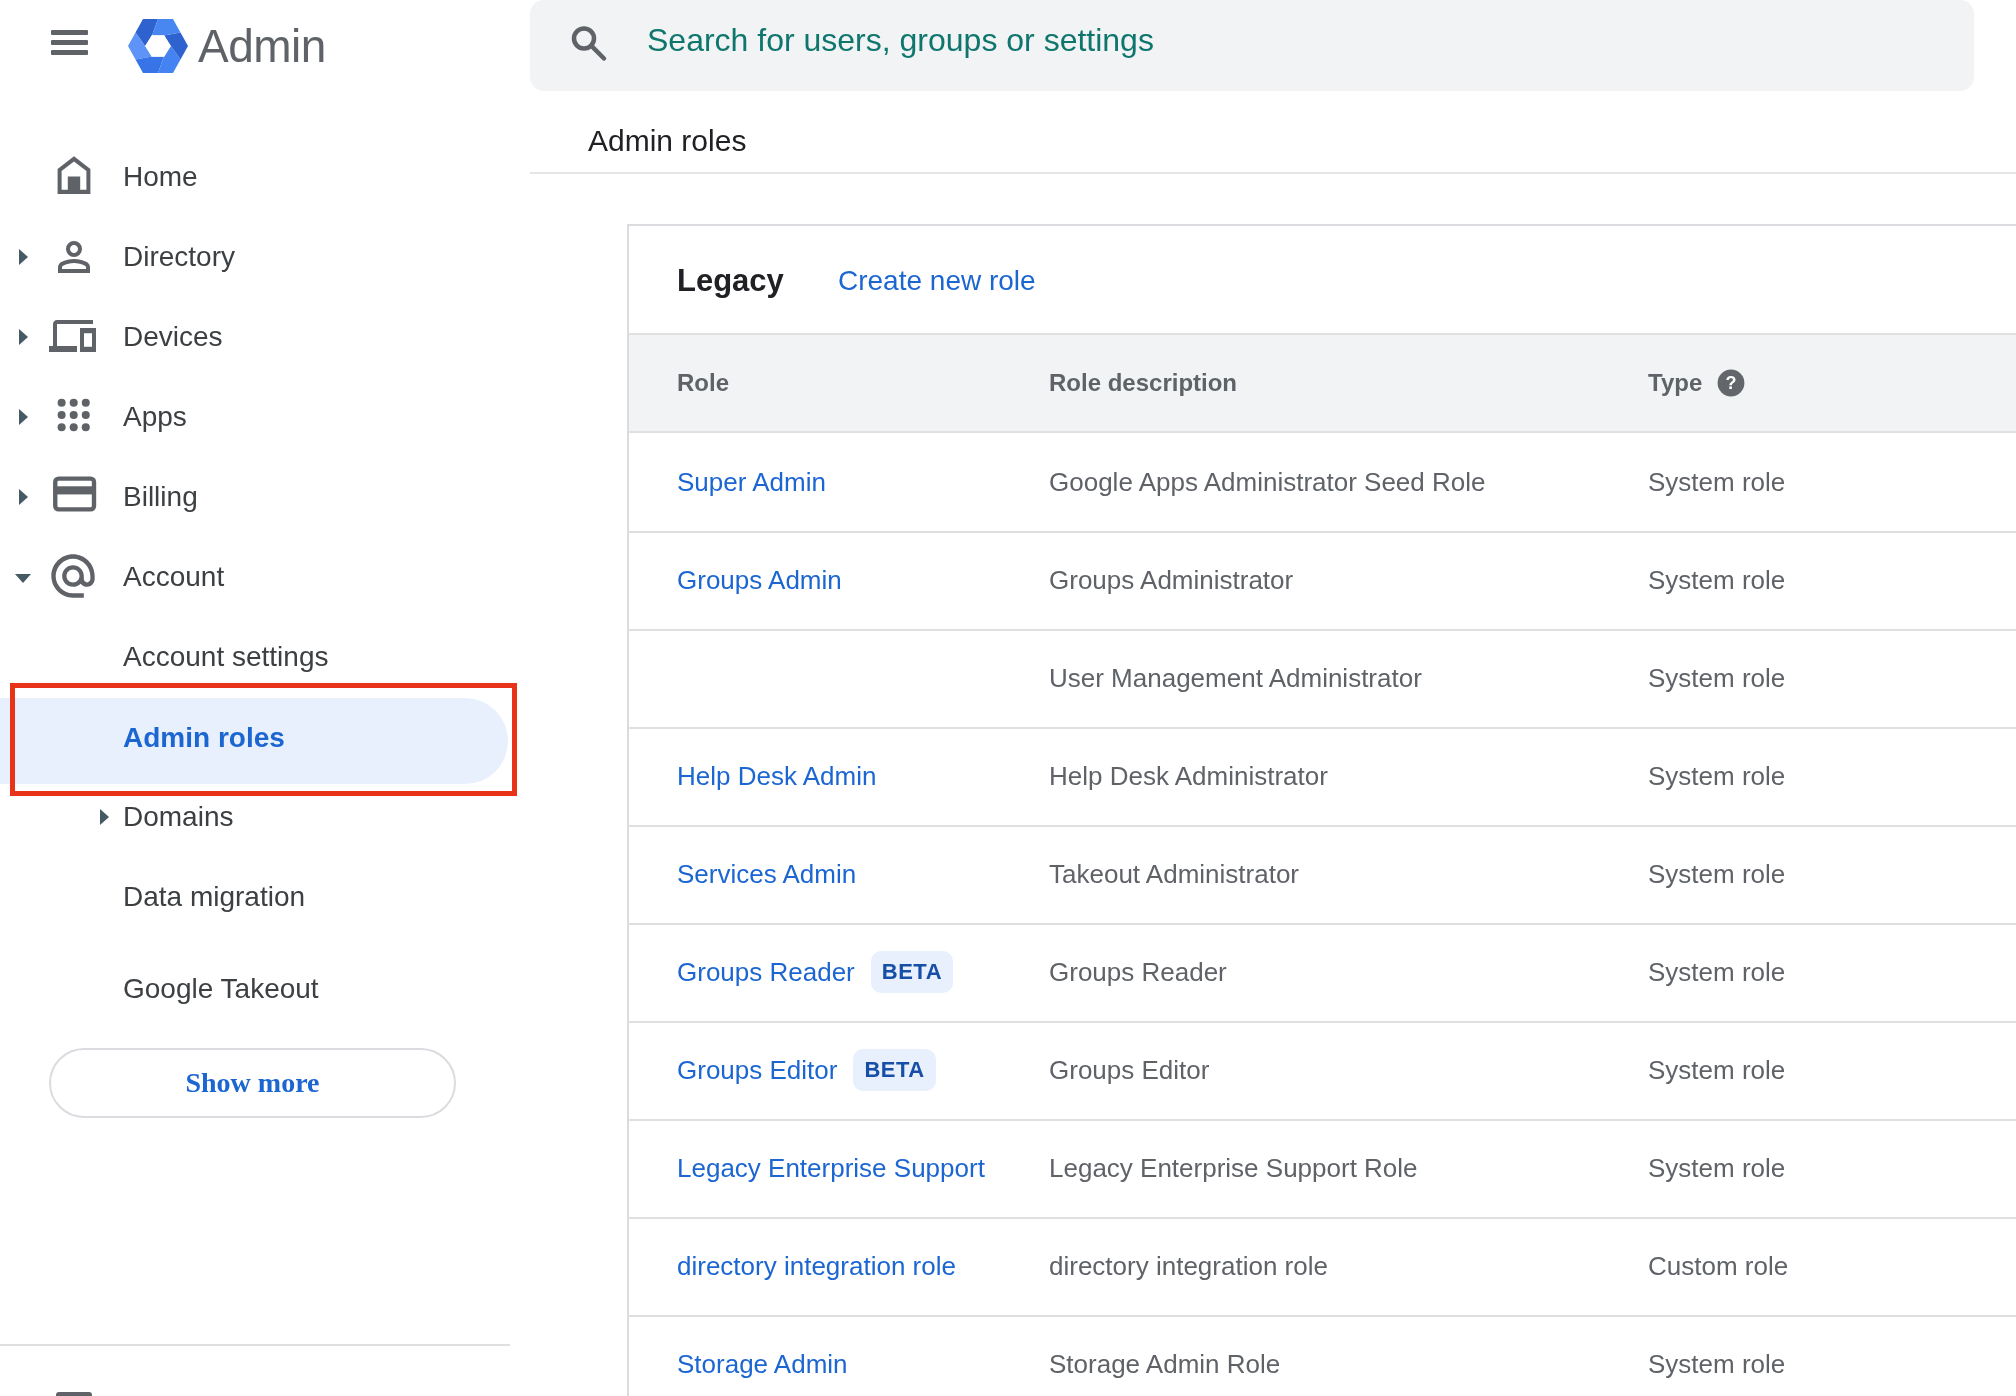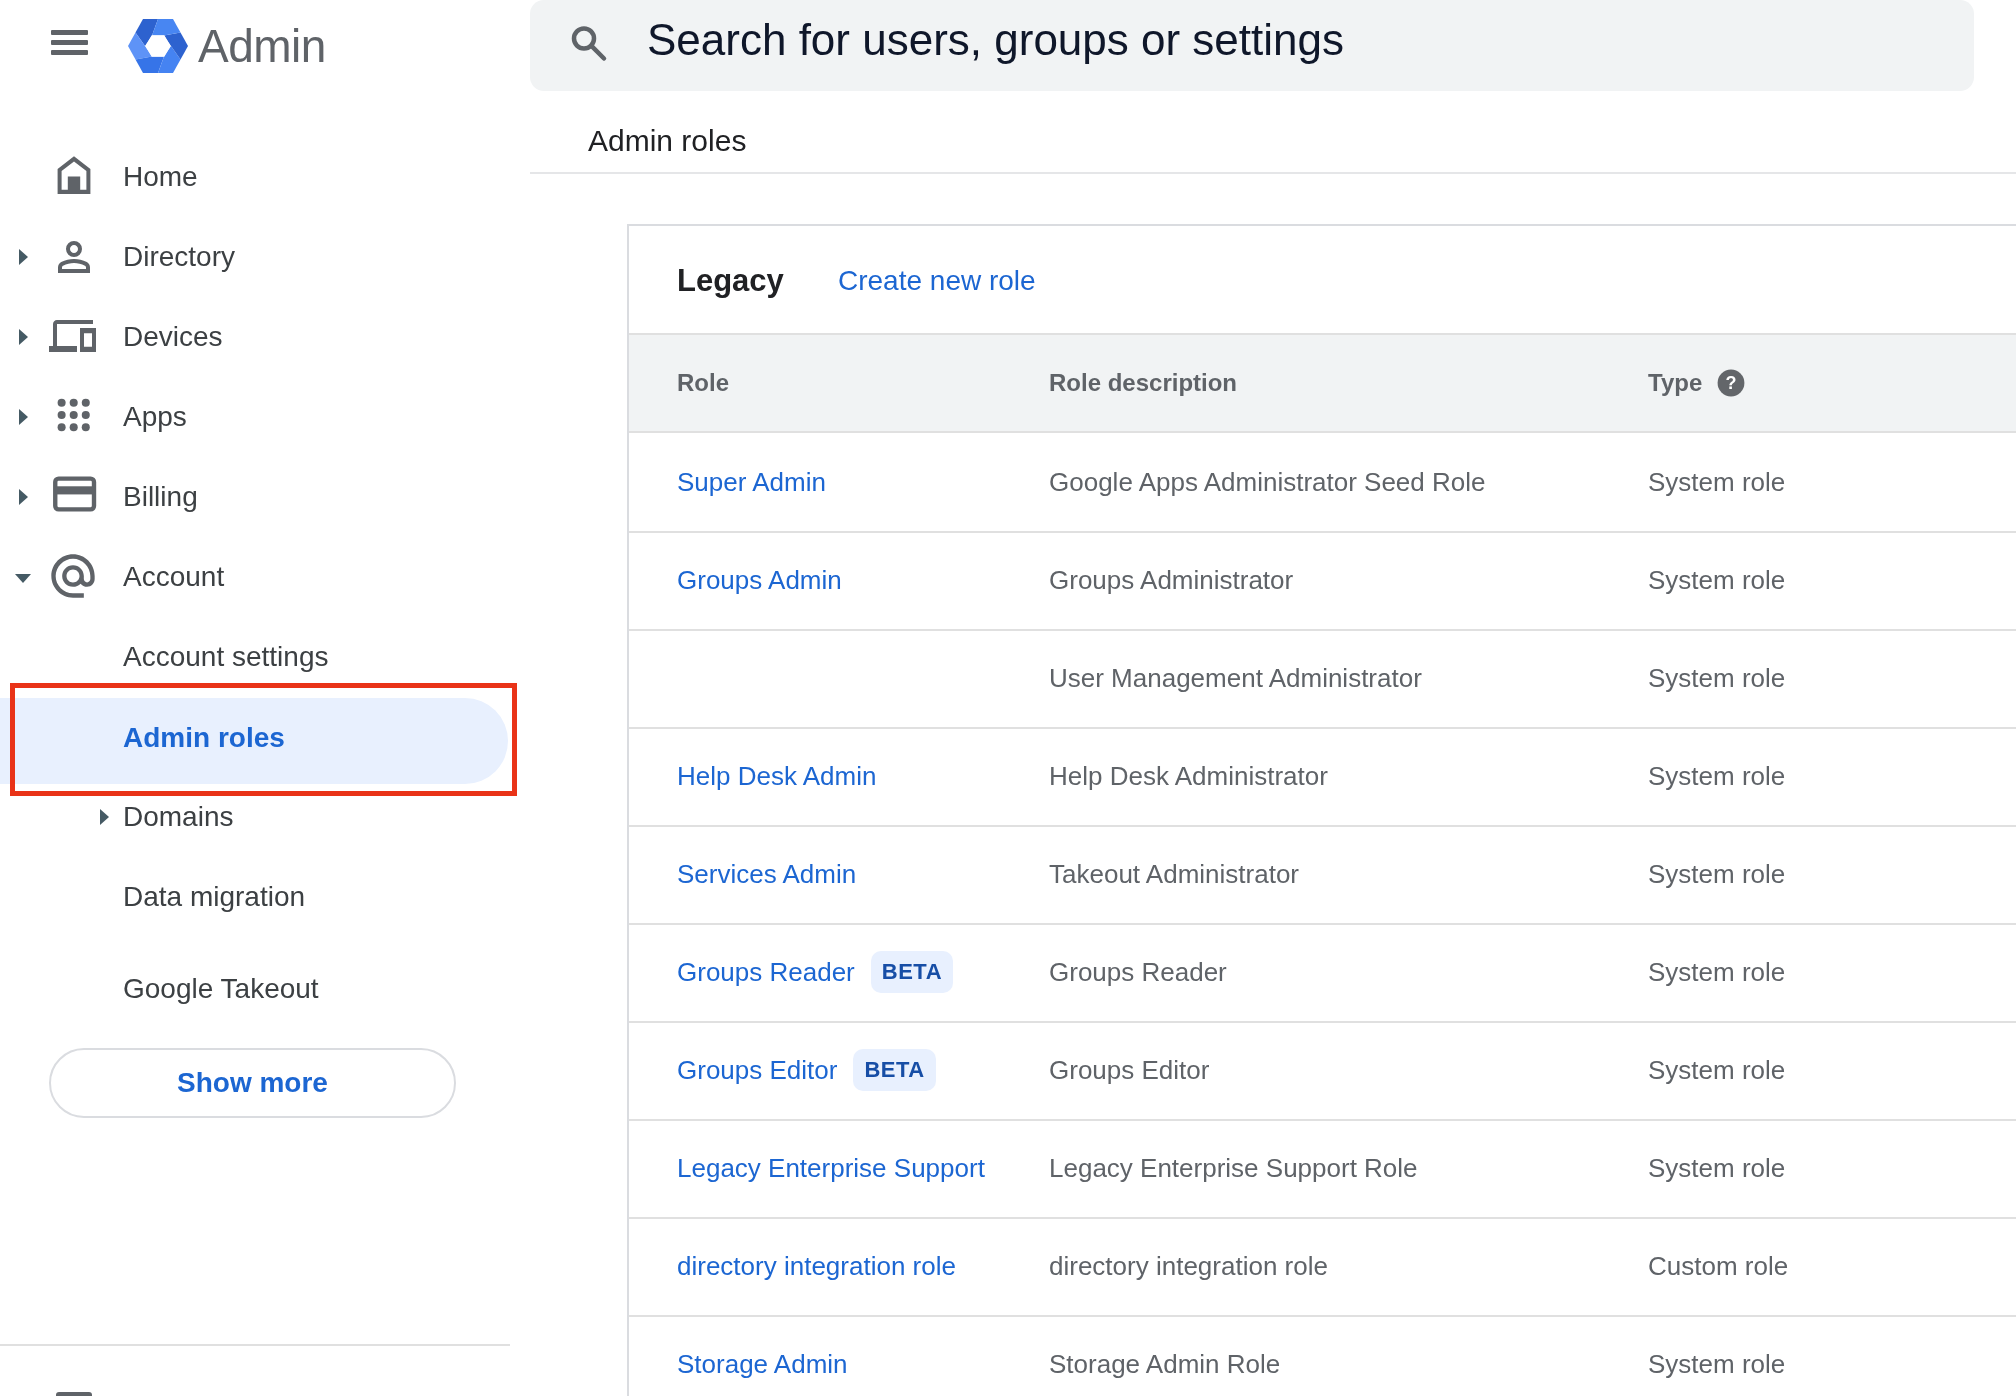--- a/index.html
+++ b/index.html
@@ -17,28 +17,28 @@
          border-bottom:8.5px solid transparent;border-left:9.5px solid #455a64;}
   .arr-d{position:absolute;width:0;height:0;border-left:8.7px solid transparent;
          border-right:8.7px solid transparent;border-top:9.5px solid #455a64;}
   .icon{position:absolute;}
   .pill{position:absolute;left:0;top:698px;width:508px;height:86px;background:#e8f0fe;
         border-radius:0 43px 43px 0;}
   .redbox{position:absolute;left:10px;top:683px;width:497px;height:103px;
           border:5px solid #e93318;}
   .showmore{position:absolute;left:49px;top:1048px;width:403px;height:66px;
             border:2px solid #dadce0;border-radius:36px;text-align:center;
-            line-height:66px;font-size:28px;color:#1c66d2;font-weight:bold;}
+            line-height:66px;font-size:28px;color:#1c66d2;font-weight:bold;font-family:Liberation Serif, serif;}
   .sidesep{position:absolute;left:0;top:1344px;width:510px;height:2px;background:#e0e0e0;}
   .stub{position:absolute;left:56px;top:1392px;width:36px;height:6px;background:#5f6368;border-radius:3px 3px 0 0;}
   
   .searchbar{position:absolute;left:530px;top:0px;width:1444px;height:91px;
              background:#f1f3f4;border-radius:14px;}
   .searchph{position:absolute;left:647px;top:20px;height:40px;line-height:40px;
-            font-size:44px;color:#0f172a;}
+            font-size:32px;color:#0f766e;}
   .pagetitle{position:absolute;left:588px;top:121px;height:40px;line-height:40px;
              font-size:30px;color:#202124;}
   .toprule{position:absolute;left:530px;top:172px;width:1486px;height:2px;background:#e5e6e8;}
   
   .card{position:absolute;left:627px;top:224px;width:1400px;height:1180px;
         border:2px solid #dadce0;background:#fff;}
   .rolesh{position:absolute;left:677px;top:259px;height:44px;line-height:44px;
           font-size:31px;font-weight:bold;color:#202124;}
   .createlink{position:absolute;left:838px;top:261px;height:40px;line-height:40px;
               font-size:28px;color:#1c66d2;}

